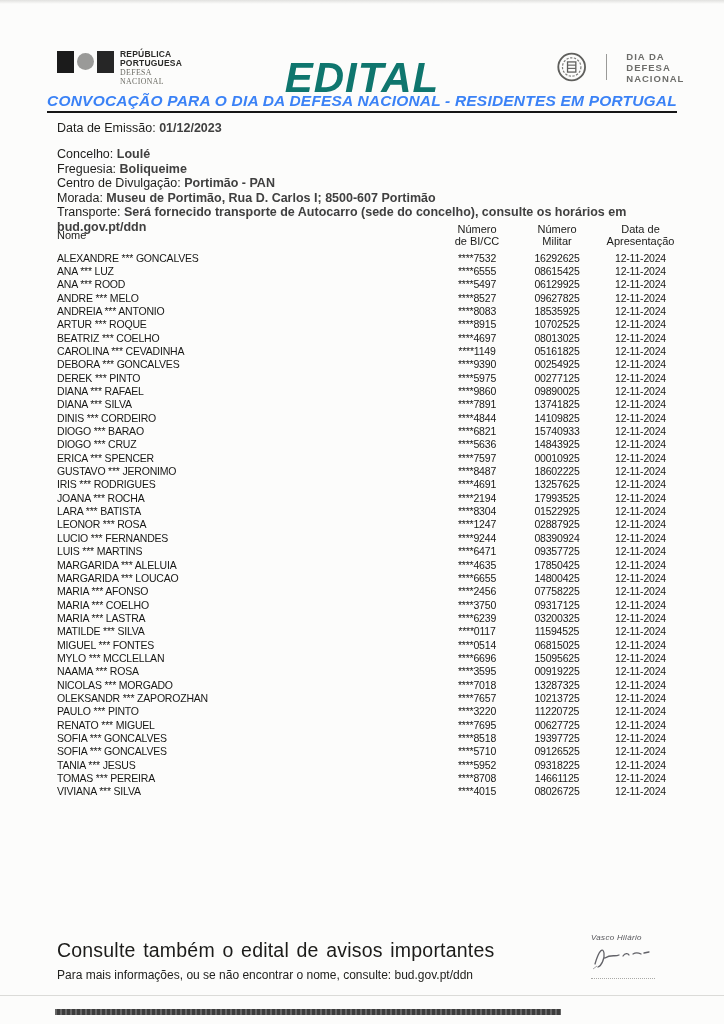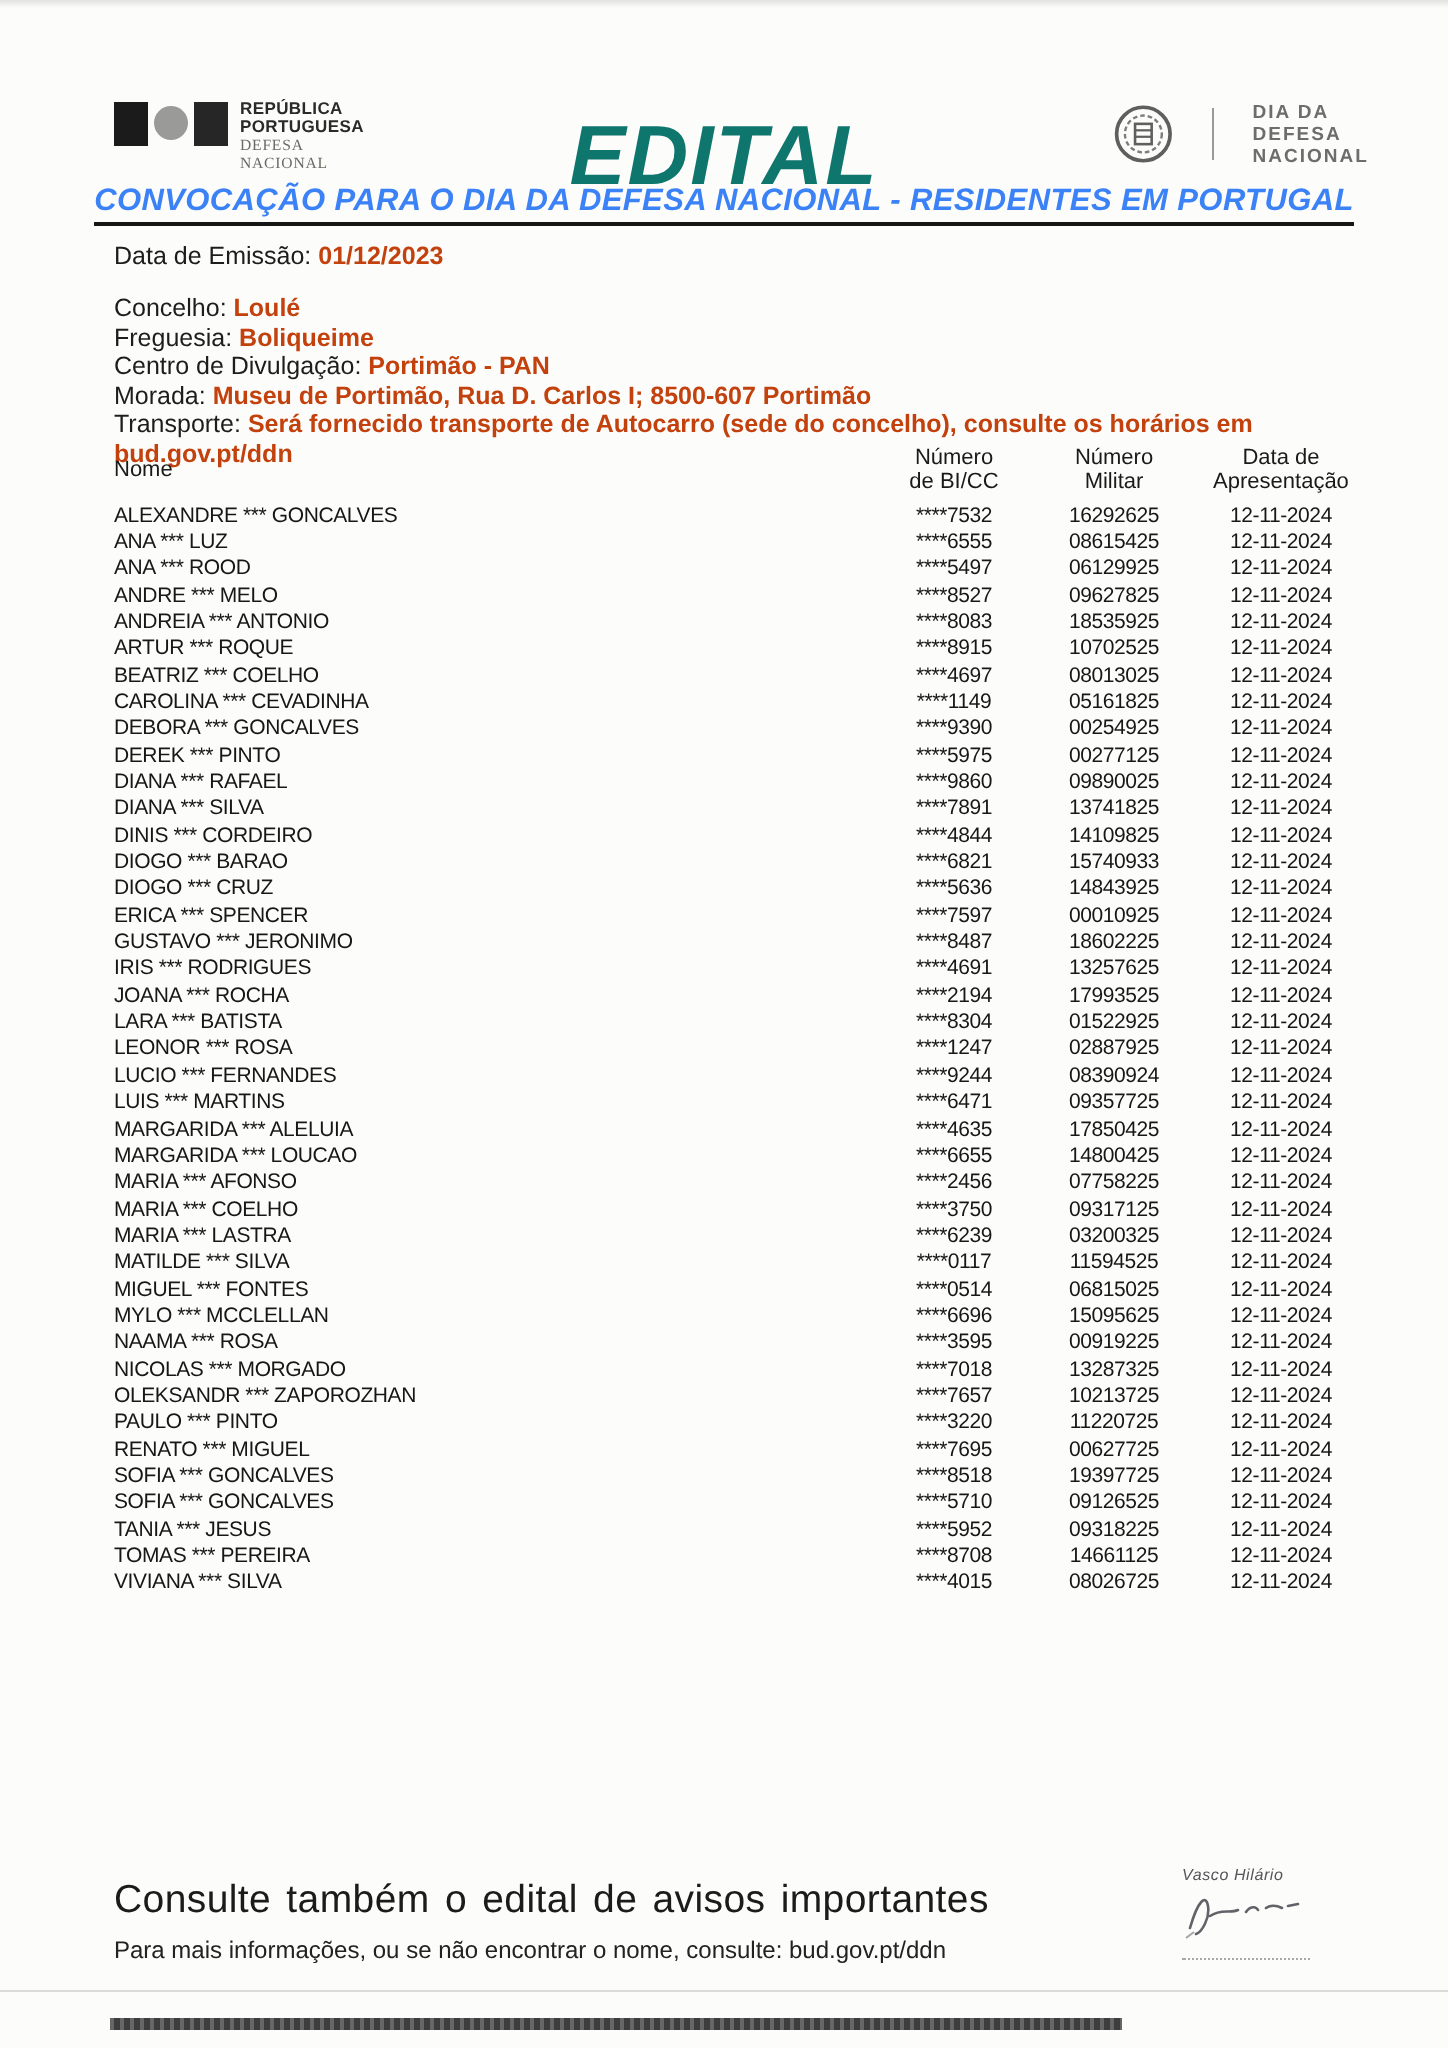--- a/index.html
+++ b/index.html
@@ -27,21 +27,21 @@
   .ddn-text{font-size:9.5px;font-weight:bold;letter-spacing:1px;line-height:11px;color:#6d6d6a;}
   
   .subtitle-wrap{position:absolute;top:92px;left:0;right:0;text-align:center;}
   .subtitle{
     display:inline-block;font-size:15.5px;font-style:italic;font-weight:bold;letter-spacing:.2px;
     border-bottom:2px solid #161616;padding-bottom:1px;color:#3b82f6;
   }
   .emission{position:absolute;top:121px;left:57px;font-size:12.5px;}
   .info-block{position:absolute;top:147px;left:57px;right:40px;font-size:12.5px;line-height:14.6px;}
   .lbl{font-weight:normal;color:#1d1d1b;}
-  .val{font-weight:bold;color:#c2410c;text-align:center;}
+  .val{font-weight:bold;color:#404040;text-align:center;}
   
   .roster{position:absolute;top:224px;left:57px;width:627px;border-collapse:collapse;table-layout:fixed;}
   .roster th,.roster td{padding:0;font-weight:normal;}
   .roster thead th{font-size:11px;line-height:11.8px;color:#1a1a18;padding-bottom:4px;}
   .roster thead th.h-nome{text-align:left;vertical-align:middle;margin-left:48px;}
   .roster thead th.h-c{text-align:center;vertical-align:bottom;}
   .roster td{font-size:10.5px;line-height:13.35px;letter-spacing:-.2px;color:#171715;white-space:nowrap;}
   .roster td.c{text-align:center;}
   
   .foot-notice{position:absolute;top:939px;left:57px;font-size:19.5px;letter-spacing:.2px;word-spacing:2px;color:#1b1b19;}

